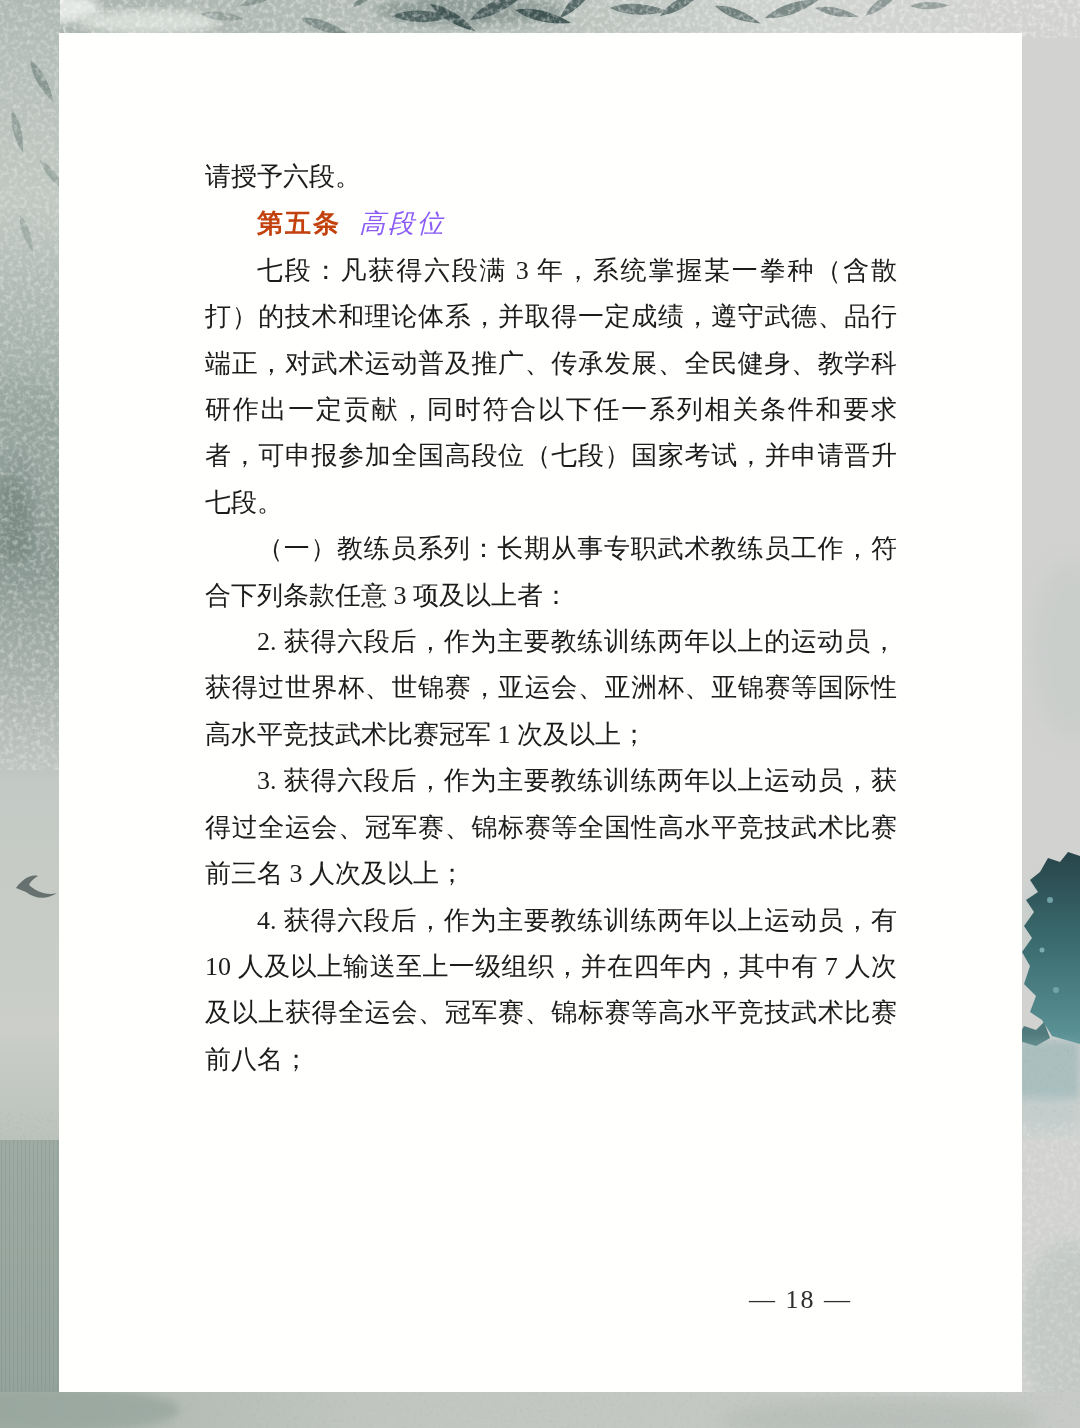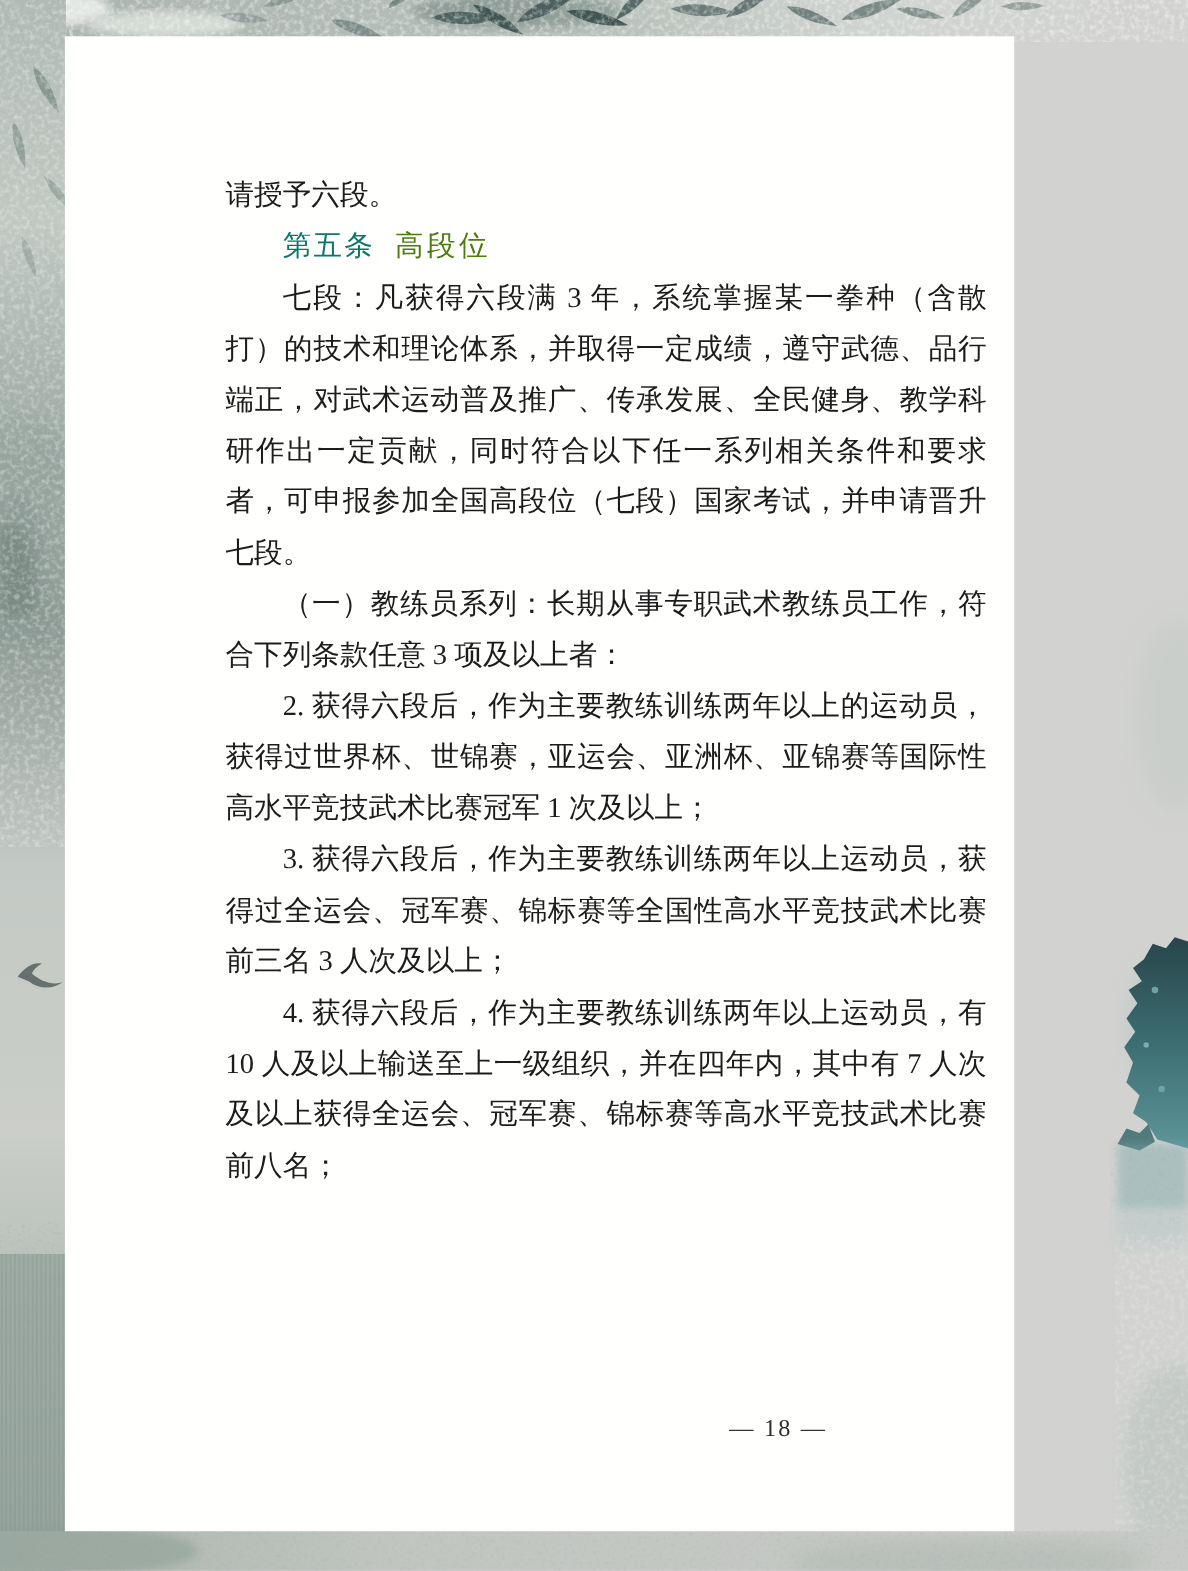--- a/index.html
+++ b/index.html
@@ -3,40 +3,40 @@
 <meta charset="utf-8">
 <style>
   html,body{margin:0;padding:0;}
   body{
     width:1080px;height:1428px;position:relative;overflow:hidden;
     background:#d2d3d1;
     font-family:"Liberation Serif","DejaVu Serif",serif;
   }
   .bg-art{position:absolute;left:0;top:0;width:1080px;height:1428px;z-index:0;}
   .sheet{
-    position:absolute;left:59px;top:33px;width:863px;height:1359px;
+    position:absolute;left:59px;top:33px;width:963px;height:1359px;
     background:#fffffe;z-index:1;
   }
   .text-block{
     position:absolute;left:146px;top:121px;width:692px;
     font-size:26px;line-height:46.4px;color:#1c1c1c;
     text-align:justify;text-justify:inter-character;
   }
   .para{margin:0;padding:0;}
   .para.indent{text-indent:2em;}
   .para.heading{text-indent:2em;}
   .para.heading .label{
-    font-weight:normal;
+    font-weight:bold;
     font-family:"Liberation Sans","DejaVu Sans",sans-serif;
-    letter-spacing:2px;color:#0f766e;
+    letter-spacing:2px;color:#c2410c;
   }
-  .para.heading .title{margin-left:0.7em;letter-spacing:3px;color:#4d7c0f;}
+  .para.heading .title{margin-left:0.7em;letter-spacing:3px;color:#8b5cf6;font-style:italic;}
   .page-number{
     position:absolute;top:1252px;right:170px;
-    font-size:22px;letter-spacing:2px;color:#2e2e2e;white-space:nowrap;
+    font-size:26px;letter-spacing:2px;color:#2e2e2e;white-space:nowrap;
   }
 </style>
 </head>
 <body>
 
 <svg class="bg-art" viewBox="0 0 1080 1428" xmlns="http://www.w3.org/2000/svg">
   <defs>
     <path id="leaf" d="M0 0 Q16 -11 44 -7 Q20 5 0 0 Z"></path>
     <filter id="b4">
         <feGaussianBlur stdDeviation="4"></feGaussianBlur>

